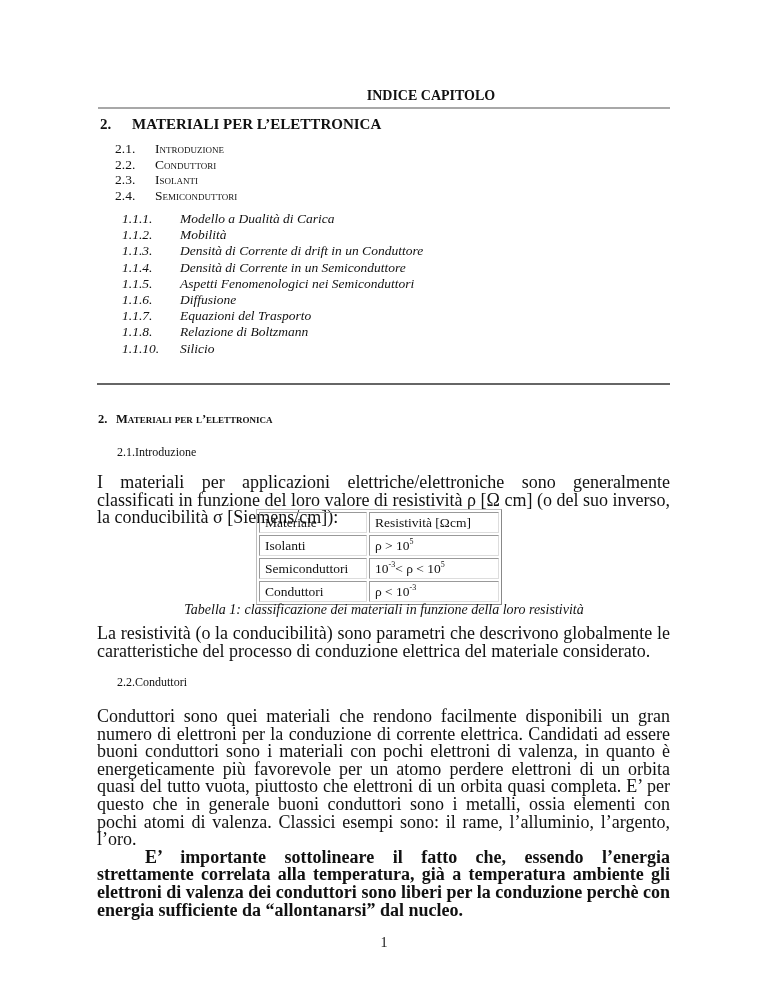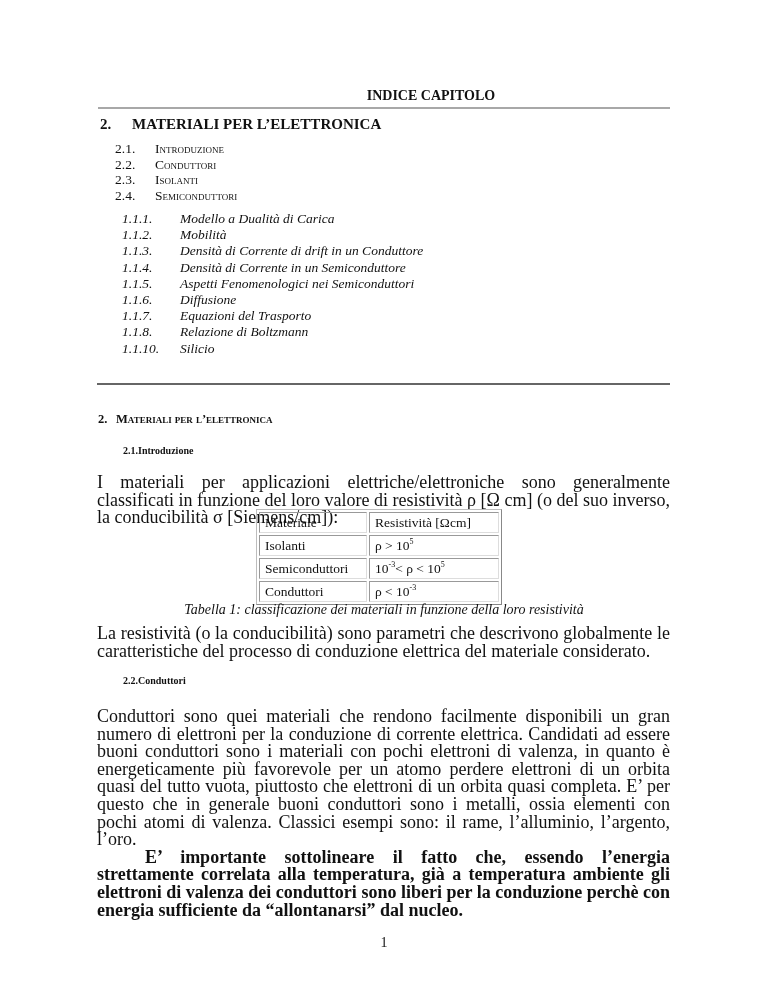--- a/index.html
+++ b/index.html
@@ -22,21 +22,21 @@
   .toc-list { left: 115px; top: 141px; margin: 0; padding: 0; list-style: none; font-size: 13.5px; }
   .toc-list li { height: 15.5px; line-height: 15.5px; white-space: nowrap; }
   .toc-list .num { display: inline-block; width: 40px; }
   .toc-list .sc { font-variant: small-caps; }
   .toc-sub { left: 114px; top: 203px; margin: 8px; padding: 0; list-style: none; font-size: 13.5px; font-style: italic; }
   .toc-sub li { height: 16.2px; line-height: 16.2px; white-space: nowrap; }
   .toc-sub .num { display: inline-block; width: 58px; }
 
   .h-chapter { left: 98px; top: 412px; font-weight: bold; font-size: 12.5px; font-variant: small-caps; }
   .h-chapter .num { display: inline-block; width: 18px; font-size: 12.5px; }
-  .h-section { left: 123px; font-weight: bold; font-size: 10px; }
+  .h-section { left: 117px; font-weight: normal; font-size: 12px; }
 
   .para { left: 97px; width: 573px; font-size: 18px; line-height: 17.6px; text-align: justify; margin: 0; }
   .para p { margin: 0; }
   .para .indent { text-indent: 48px; font-weight: bold; }
 
   table.res {
     position: absolute; left: 256px; top: 509px;
     border-collapse: separate; border-spacing: 2px;
     border: 1px solid #bdbdbd; border-right-color: #888; border-bottom-color: #888;
     font-size: 13.5px;

